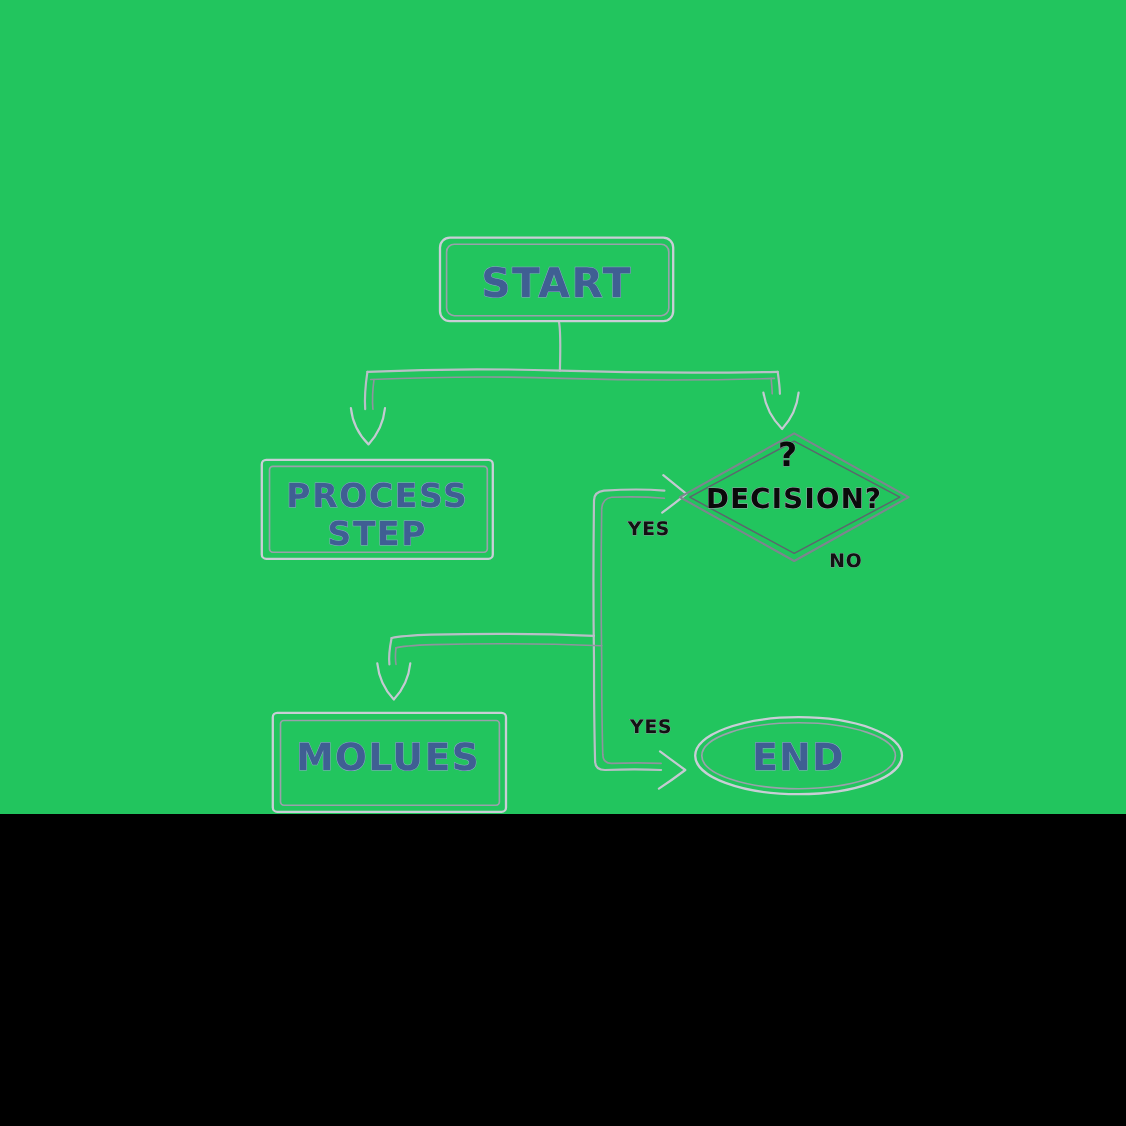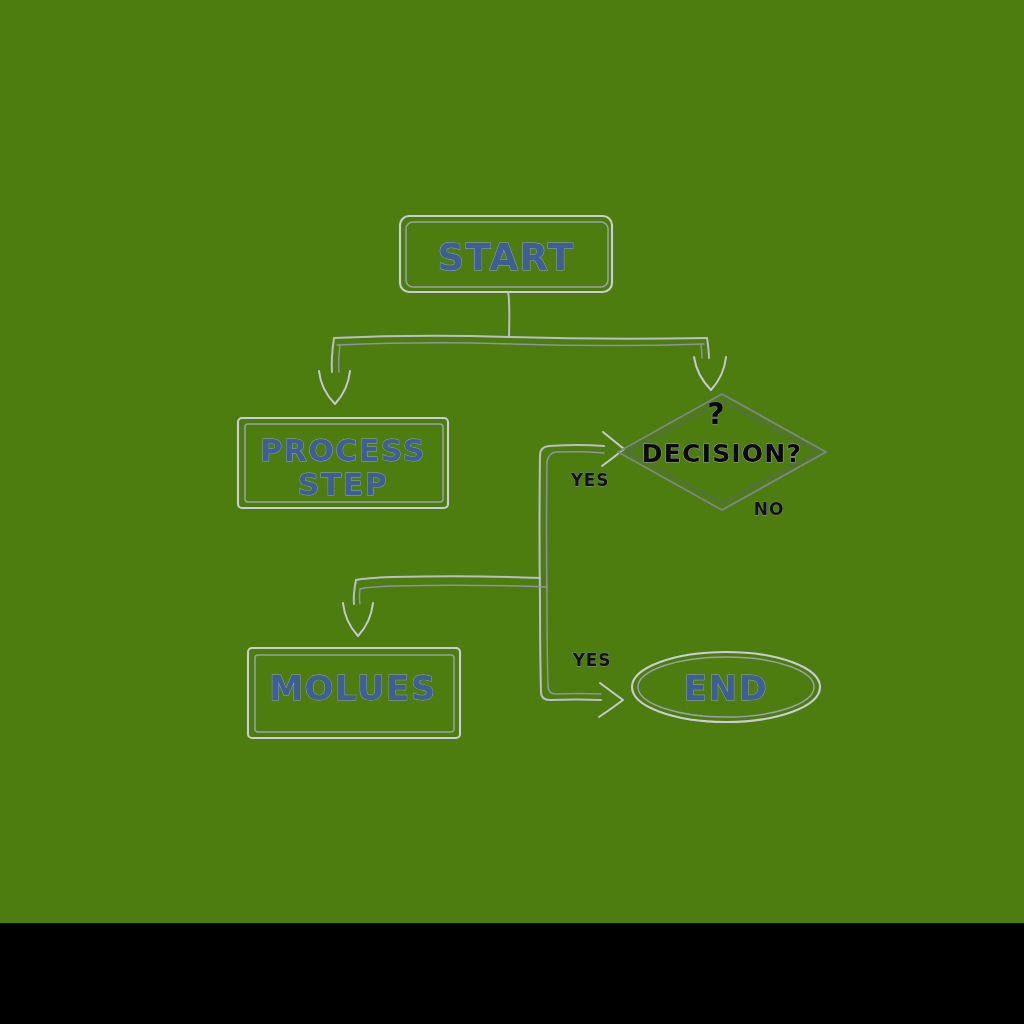--- a/index.html
+++ b/index.html
@@ -10,22 +10,22 @@
   }
   body {
     width: 1024px;
     height: 1024px;
     overflow: hidden;
     font-family: "DejaVu Sans", sans-serif;
   }
   #canvas {
     position: relative;
     width: 1024px;
-    height: 923px;
-    background: #4d7c0f;
+    height: 740px;
+    background: #22c55e;
     text-align: center;
   }
   svg#diagram {
     position: absolute;
     top: 0;
     left: 0;
     width: 1024px;
     height: 1024px;
     display: block;
   }

